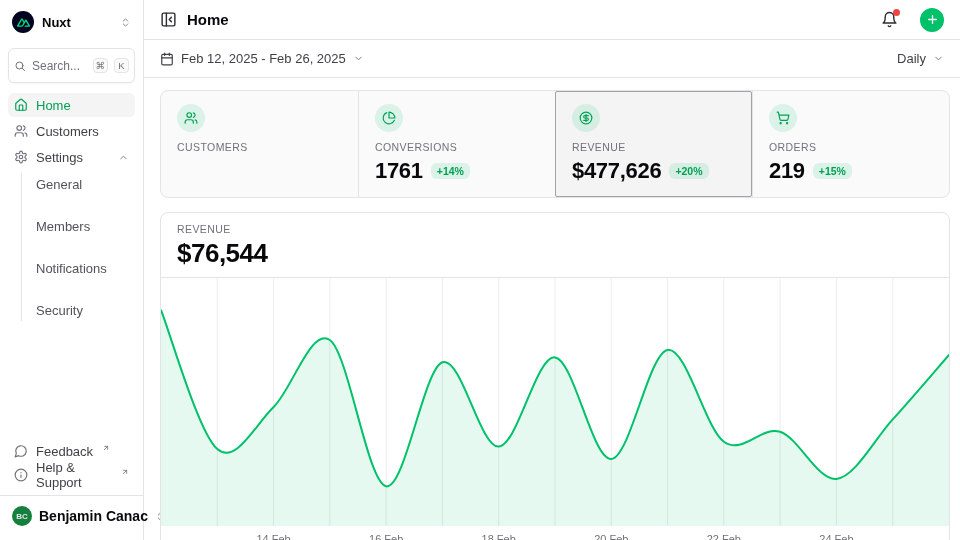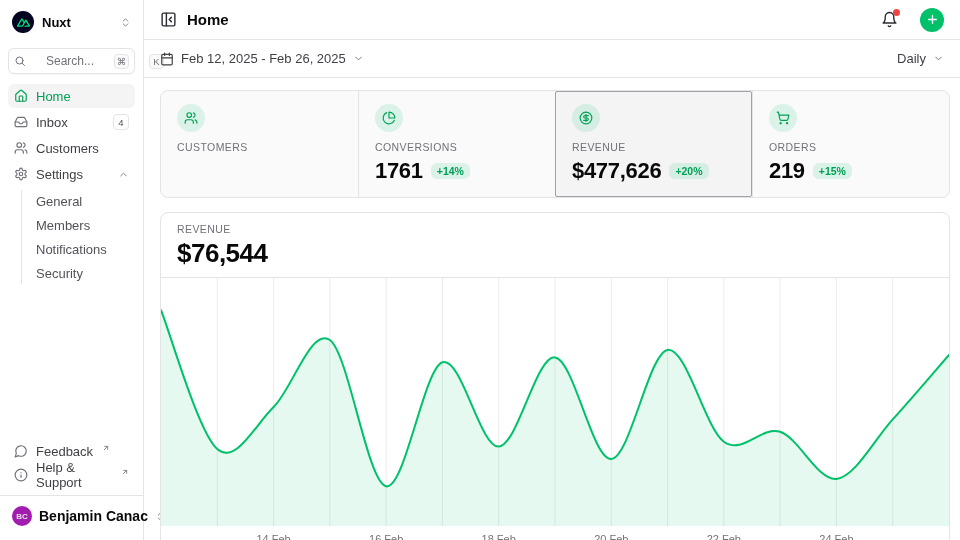--- a/index.html
+++ b/index.html
@@ -16,44 +16,44 @@
   .app{display:flex;width:960px;height:540px;}
 
   
   .sidebar{width:144px;min-width:144px;height:100%;border-right:1px solid var(--border);
     display:flex;flex-direction:column;justify-content:space-between;padding:8px;background:#fff;}
   .team-switcher{display:flex;align-items:center;gap:8px;padding:2px 4px;height:28px;cursor:pointer;}
   .logo-circle{width:22px;height:22px;border-radius:50%;background:var(--logo-bg);
     display:flex;align-items:center;justify-content:center;flex:none;}
   .team-name{font-weight:700;font-size:13px;flex:1;}
   .chevrons{color:#7b7b85;flex:none;}
-  .search-box{margin:12px 0 10px;display:flex;align-items:center;gap:20px;height:26px;
+  .search-box{margin:12px 0 10px;display:flex;align-items:center;gap:6px;height:35px;
     border:1px solid var(--border);border-radius:6px;padding:8px 5px;background:#fff;
     box-shadow:0 1px 2px rgba(0,0,0,.04);cursor:text;color:var(--muted);}
   .search-box .ph{flex:1;font-size:12px;}
   kbd{display:inline-flex;align-items:center;justify-content:center;min-width:15px;height:15px;
     border:1px solid var(--border);border-radius:4px;background:var(--panel);font-family:"Liberation Sans",sans-serif;
     font-size:9.5px;color:var(--muted);padding:0 2px;}
   .nav{display:flex;flex-direction:column;gap:2px;}
   .nav-item{display:flex;align-items:center;gap:8px;height:24px;padding:0 6px;border-radius:6px;
     color:var(--text-mid);font-weight:500;cursor:pointer;}
   .nav-item .ni-icon{color:var(--muted);display:flex;flex:none;}
   .nav-item.active{background:var(--selected);color:var(--primary-text);}
   .nav-item.active .ni-icon{color:var(--primary-text);}
   .nav-item .grow{flex:1;}
   .count-badge{min-width:16px;height:16px;border:1px solid var(--border);border-radius:4px;
     display:flex;align-items:center;justify-content:center;font-size:9.5px;color:#52525b;background:#fff;}
-  .subnav{margin:2px 0 2px 13px;border-left:1px solid var(--border);padding-left:0;display:flex;flex-direction:column;gap:2px;}
+  .subnav{margin:2px 0 2px 13px;border-left:1px solid var(--border);padding-left:0;display:flex;flex-direction:column;gap:20px;}
   .subnav-item{height:22px;display:flex;align-items:center;padding-left:14px;color:#52525b;
     font-weight:500;border-radius:6px;cursor:pointer;}
   .sidebar-bottom{display:flex;flex-direction:column;}
   .ext{color:var(--muted);margin:-6px 0 0 1px;}
   .divider{border-top:1px solid var(--border);margin:8px -8px 0;}
   .user-row{display:flex;align-items:center;gap:7px;height:32px;padding:0 4px;margin-top:4px;cursor:pointer;}
-  .avatar{width:20px;height:20px;border-radius:50%;background:#a21caf;color:#e4e4e7;
+  .avatar{width:20px;height:20px;border-radius:50%;background:#15803d;color:#e4e4e7;
     display:flex;align-items:center;justify-content:center;font-size:8px;font-weight:700;flex:none;}
   .user-name{font-weight:700;font-size:14px;flex:1;white-space:nowrap;}
 
   
   .main{flex:1;display:flex;flex-direction:column;min-width:0;}
   .main-header{height:40px;border-bottom:1px solid var(--border);display:flex;align-items:center;
     padding:0 16px;gap:10px;}
   .icon-btn{display:flex;align-items:center;justify-content:center;color:#2d2d33;cursor:pointer;background:none;border:none;padding:0;}
   .page-title{font-weight:700;font-size:15px;flex:1;}
   .bell-wrap{position:relative;margin-right:12px;}
@@ -128,30 +128,20 @@
         <div class="nav-item active">
           <span class="ni-icon">
             <svg width="14" height="14" viewBox="0 0 24 24" fill="none" stroke="currentColor" stroke-width="2" stroke-linecap="round" stroke-linejoin="round">
                 <path d="M15 21v-8a1 1 0 0 0-1-1h-4a1 1 0 0 0-1 1v8"></path>
                 <path d="M3 10a2 2 0 0 1 .7-1.5l7-6a2 2 0 0 1 2.6 0l7 6A2 2 0 0 1 21 10v9a2 2 0 0 1-2 2H5a2 2 0 0 1-2-2z"></path>
               </svg>
           </span>
           <span class="grow">Home</span>
         </div>
 
-        <div class="nav-item">
-          <span class="ni-icon">
-            <svg width="14" height="14" viewBox="0 0 24 24" fill="none" stroke="currentColor" stroke-width="2" stroke-linecap="round" stroke-linejoin="round">
-                <polyline points="22 12 16 12 14 15 10 15 8 12 2 12"></polyline>
-                <path d="M5.45 5.11 2 12v6a2 2 0 0 0 2 2h16a2 2 0 0 0 2-2v-6l-3.45-6.89A2 2 0 0 0 16.76 4H7.24a2 2 0 0 0-1.79 1.11z"></path>
-              </svg>
-          </span>
-          <span class="grow">Inbox</span>
-          <span class="count-badge">4</span>
-        </div>
 
         <div class="nav-item">
           <span class="ni-icon">
             <svg width="14" height="14" viewBox="0 0 24 24" fill="none" stroke="currentColor" stroke-width="2" stroke-linecap="round" stroke-linejoin="round">
                 <path d="M16 21v-2a4 4 0 0 0-4-4H6a4 4 0 0 0-4 4v2"></path>
                 <circle cx="9" cy="7" r="4"></circle>
                 <path d="M22 21v-2a4 4 0 0 0-3-3.87"></path>
                 <path d="M16 3.13a4 4 0 0 1 0 7.75"></path>
               </svg>
           </span>

